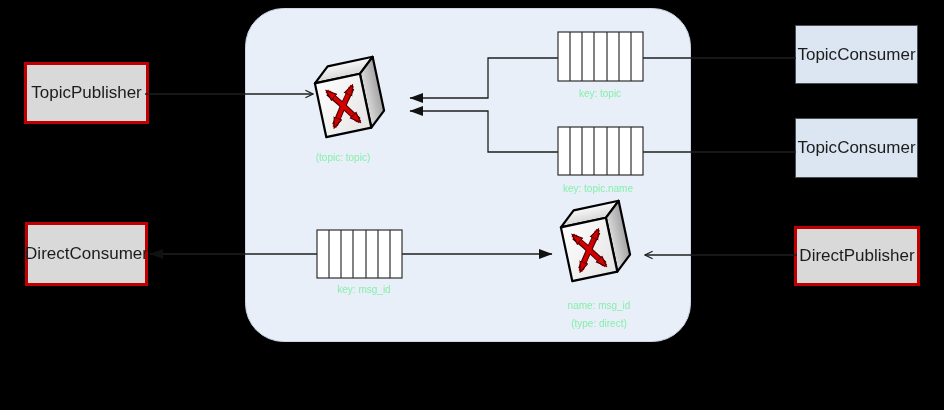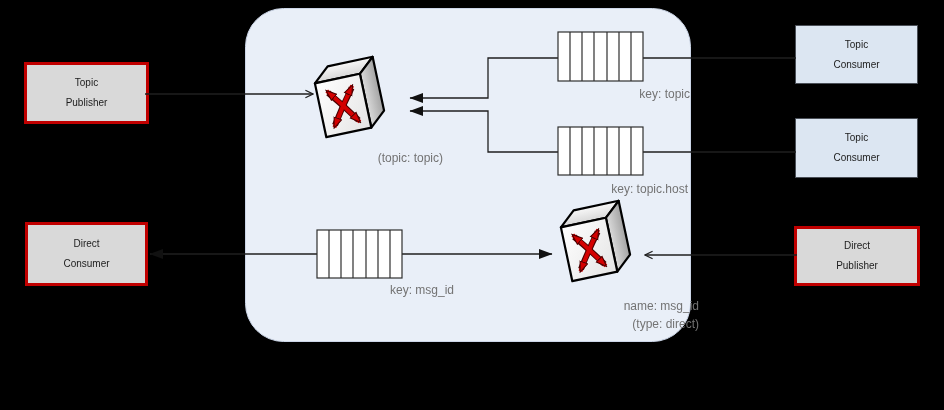--- a/index.html
+++ b/index.html
@@ -3,28 +3,28 @@
 <meta charset="utf-8">
 <style>
   html,body{margin:0;padding:0;background:#000;}
   #stage{
     position:relative;width:944px;height:410px;background:#000;overflow:hidden;
     font-family:"Liberation Sans",sans-serif;
   }
   #diagram-svg{position:absolute;left:0;top:0;z-index:5;pointer-events:none;}
   .box{
     position:absolute;box-sizing:border-box;z-index:2;
-    display:flex;flex-direction:column;justify-content:center;align-items:center;
-    font-size:10px;line-height:20px;color:#1c1c1c;text-align:left;
+    display:flex;justify-content:center;align-items:center;
+    font-size:17px;line-height:20px;color:#1c1c1c;text-align:left;
   }
   .box.red{background:#d9d9d9;border:3px solid #c00000;}
   .box.blue{background:#dce6f2;border:1px solid #4a4f57;}
   .dlabel{
-    position:absolute;z-index:6;text-align:right;
-    font-size:12px;line-height:18px;color:#737373;white-space:nowrap;
+    position:absolute;z-index:6;text-align:center;
+    font-size:10px;line-height:18px;color:#86efac;white-space:nowrap;
   }
 </style>
 </head>
 <body>
 
 <div id="stage">
 
   <div class="box red" style="left:24px;top:62px;width:125px;height:62px">
     <div>Topic</div>
     <div>Publisher</div>
@@ -136,17 +136,17 @@
     <div>(topic: topic)</div>
   </div>
 
   <div class="dlabel" style="left:499px;top:297px;width:200px">
     <div>name: msg_id</div>
     <div>(type: direct)</div>
   </div>
 
   <div class="dlabel" style="left:510px;top:85px;width:180px">key: topic</div>
 
-  <div class="dlabel" style="left:508px;top:180px;width:180px">key: topic.host</div>
+  <div class="dlabel" style="left:508px;top:180px;width:180px">key: topic.name</div>
 
   <div class="dlabel" style="left:274px;top:281px;width:180px">key: msg_id</div>
 
 </div>
 
 </body></html>

